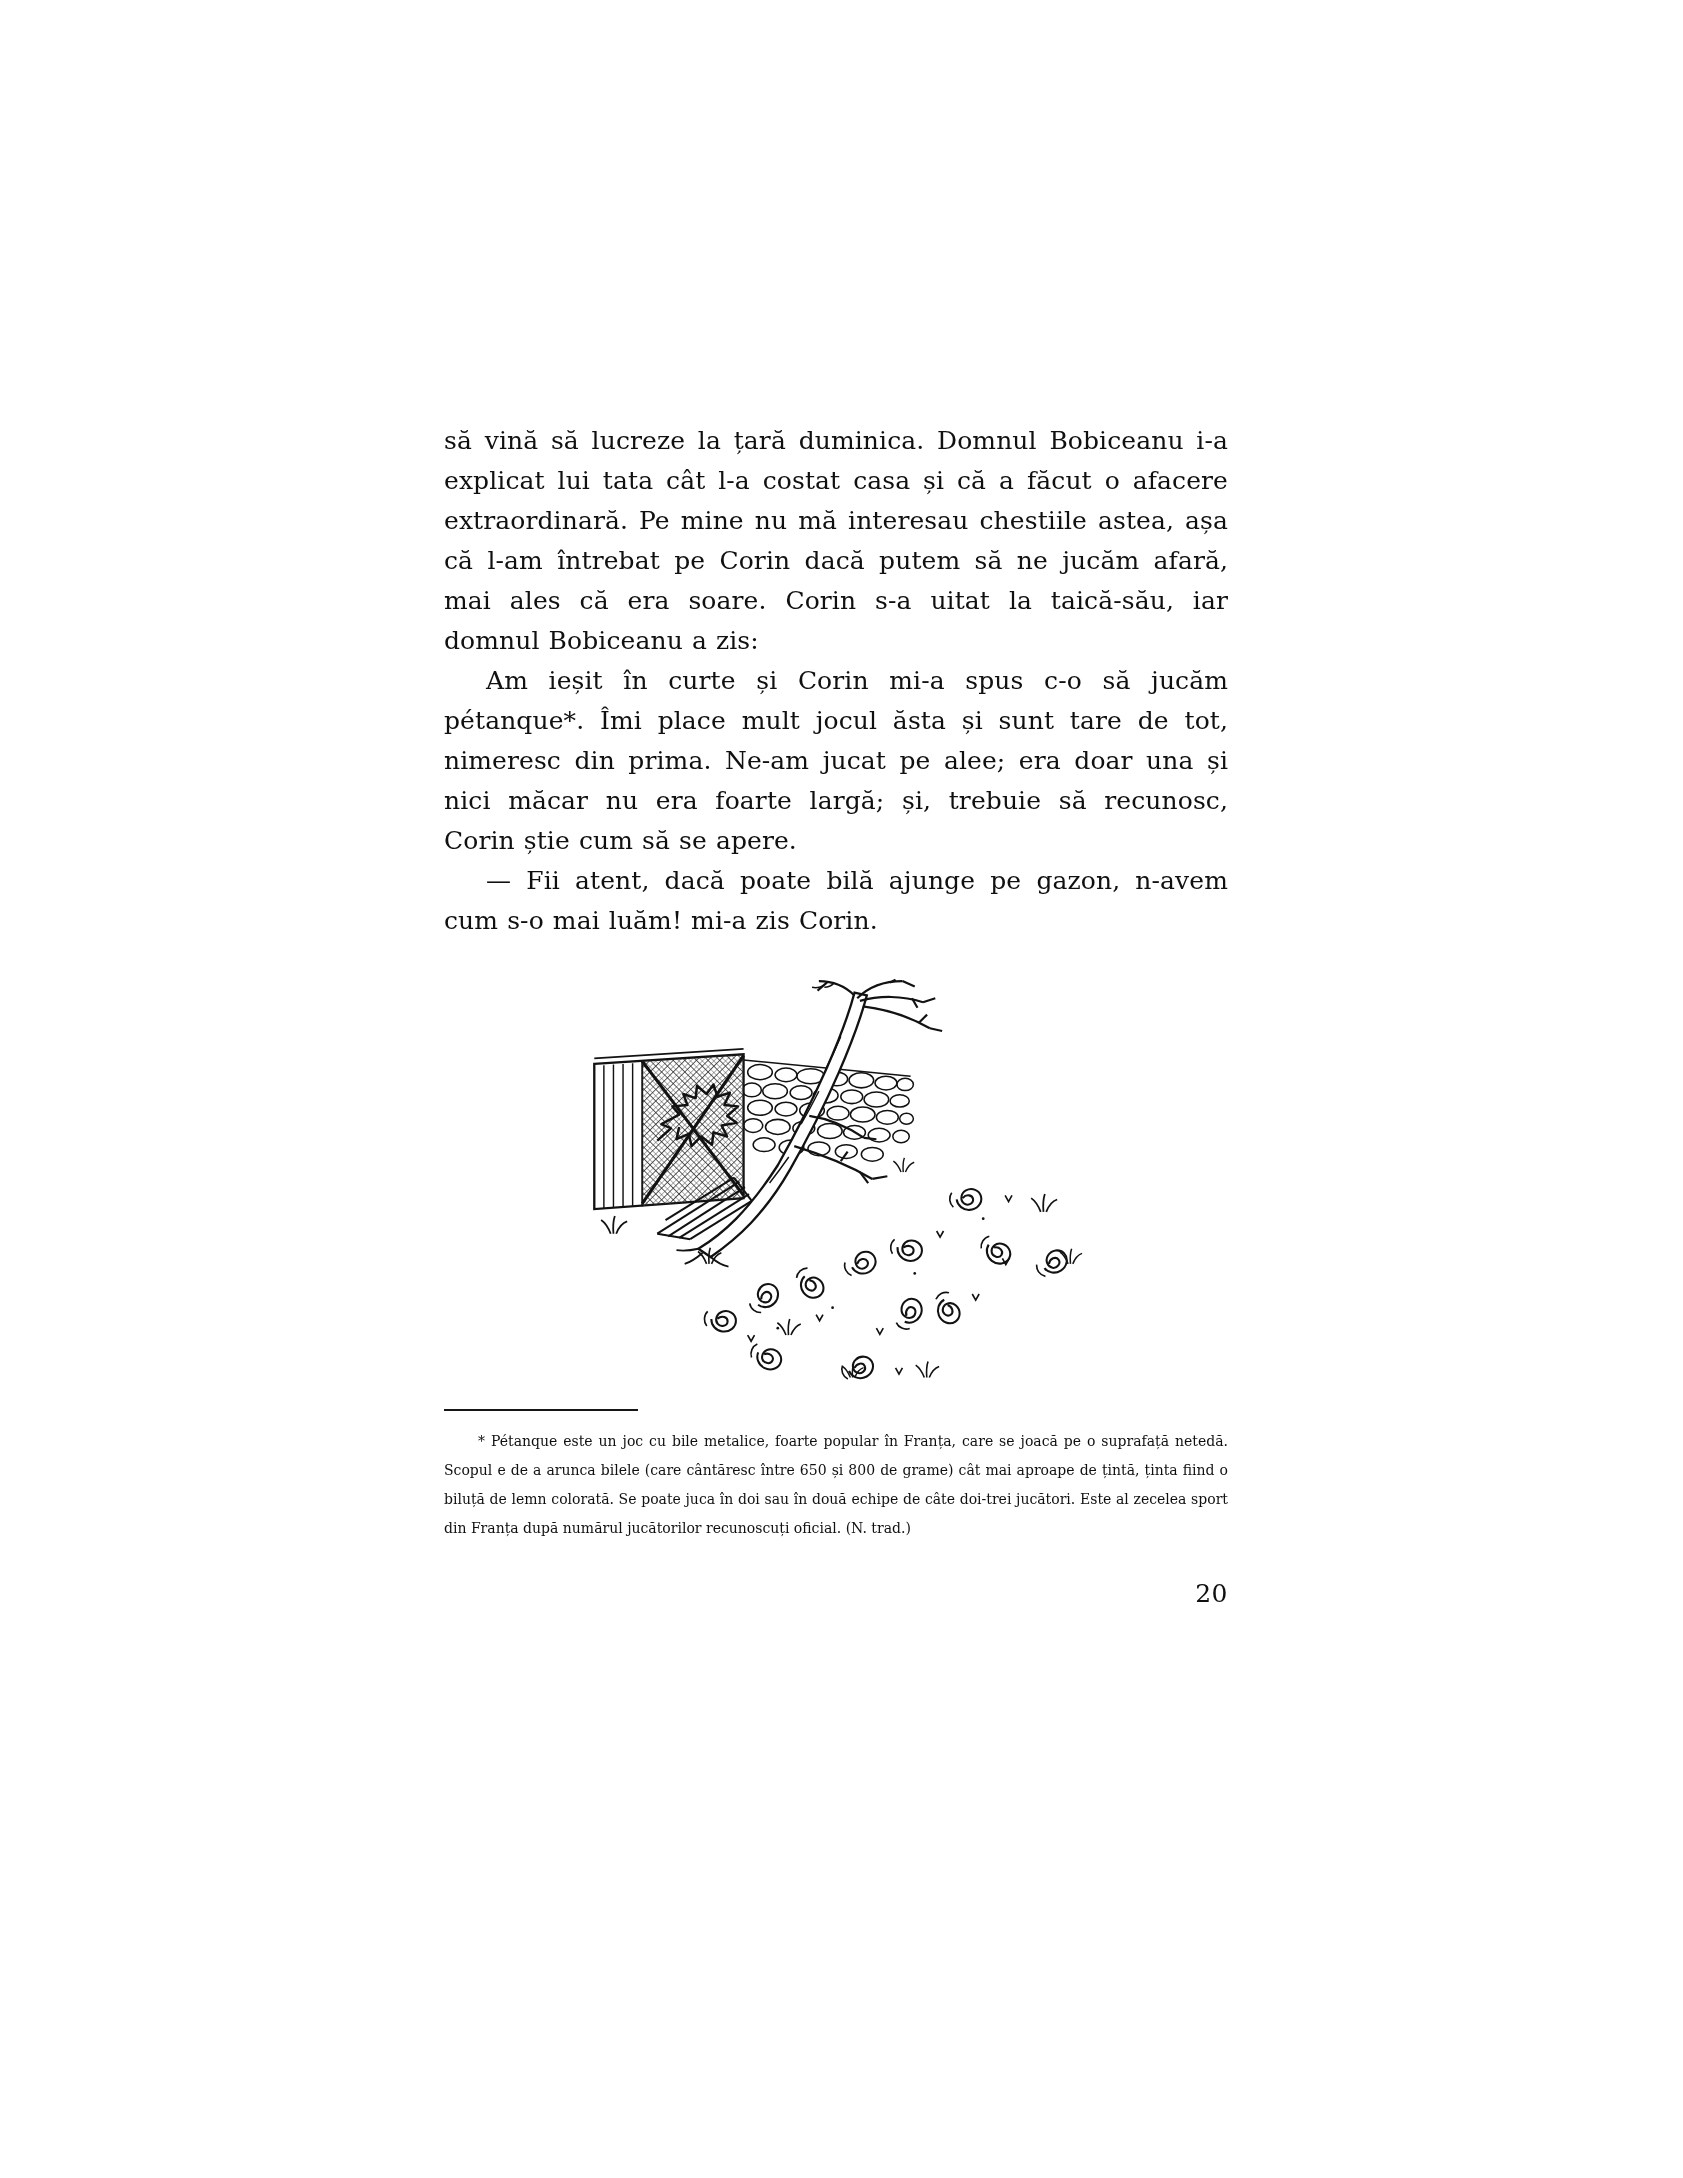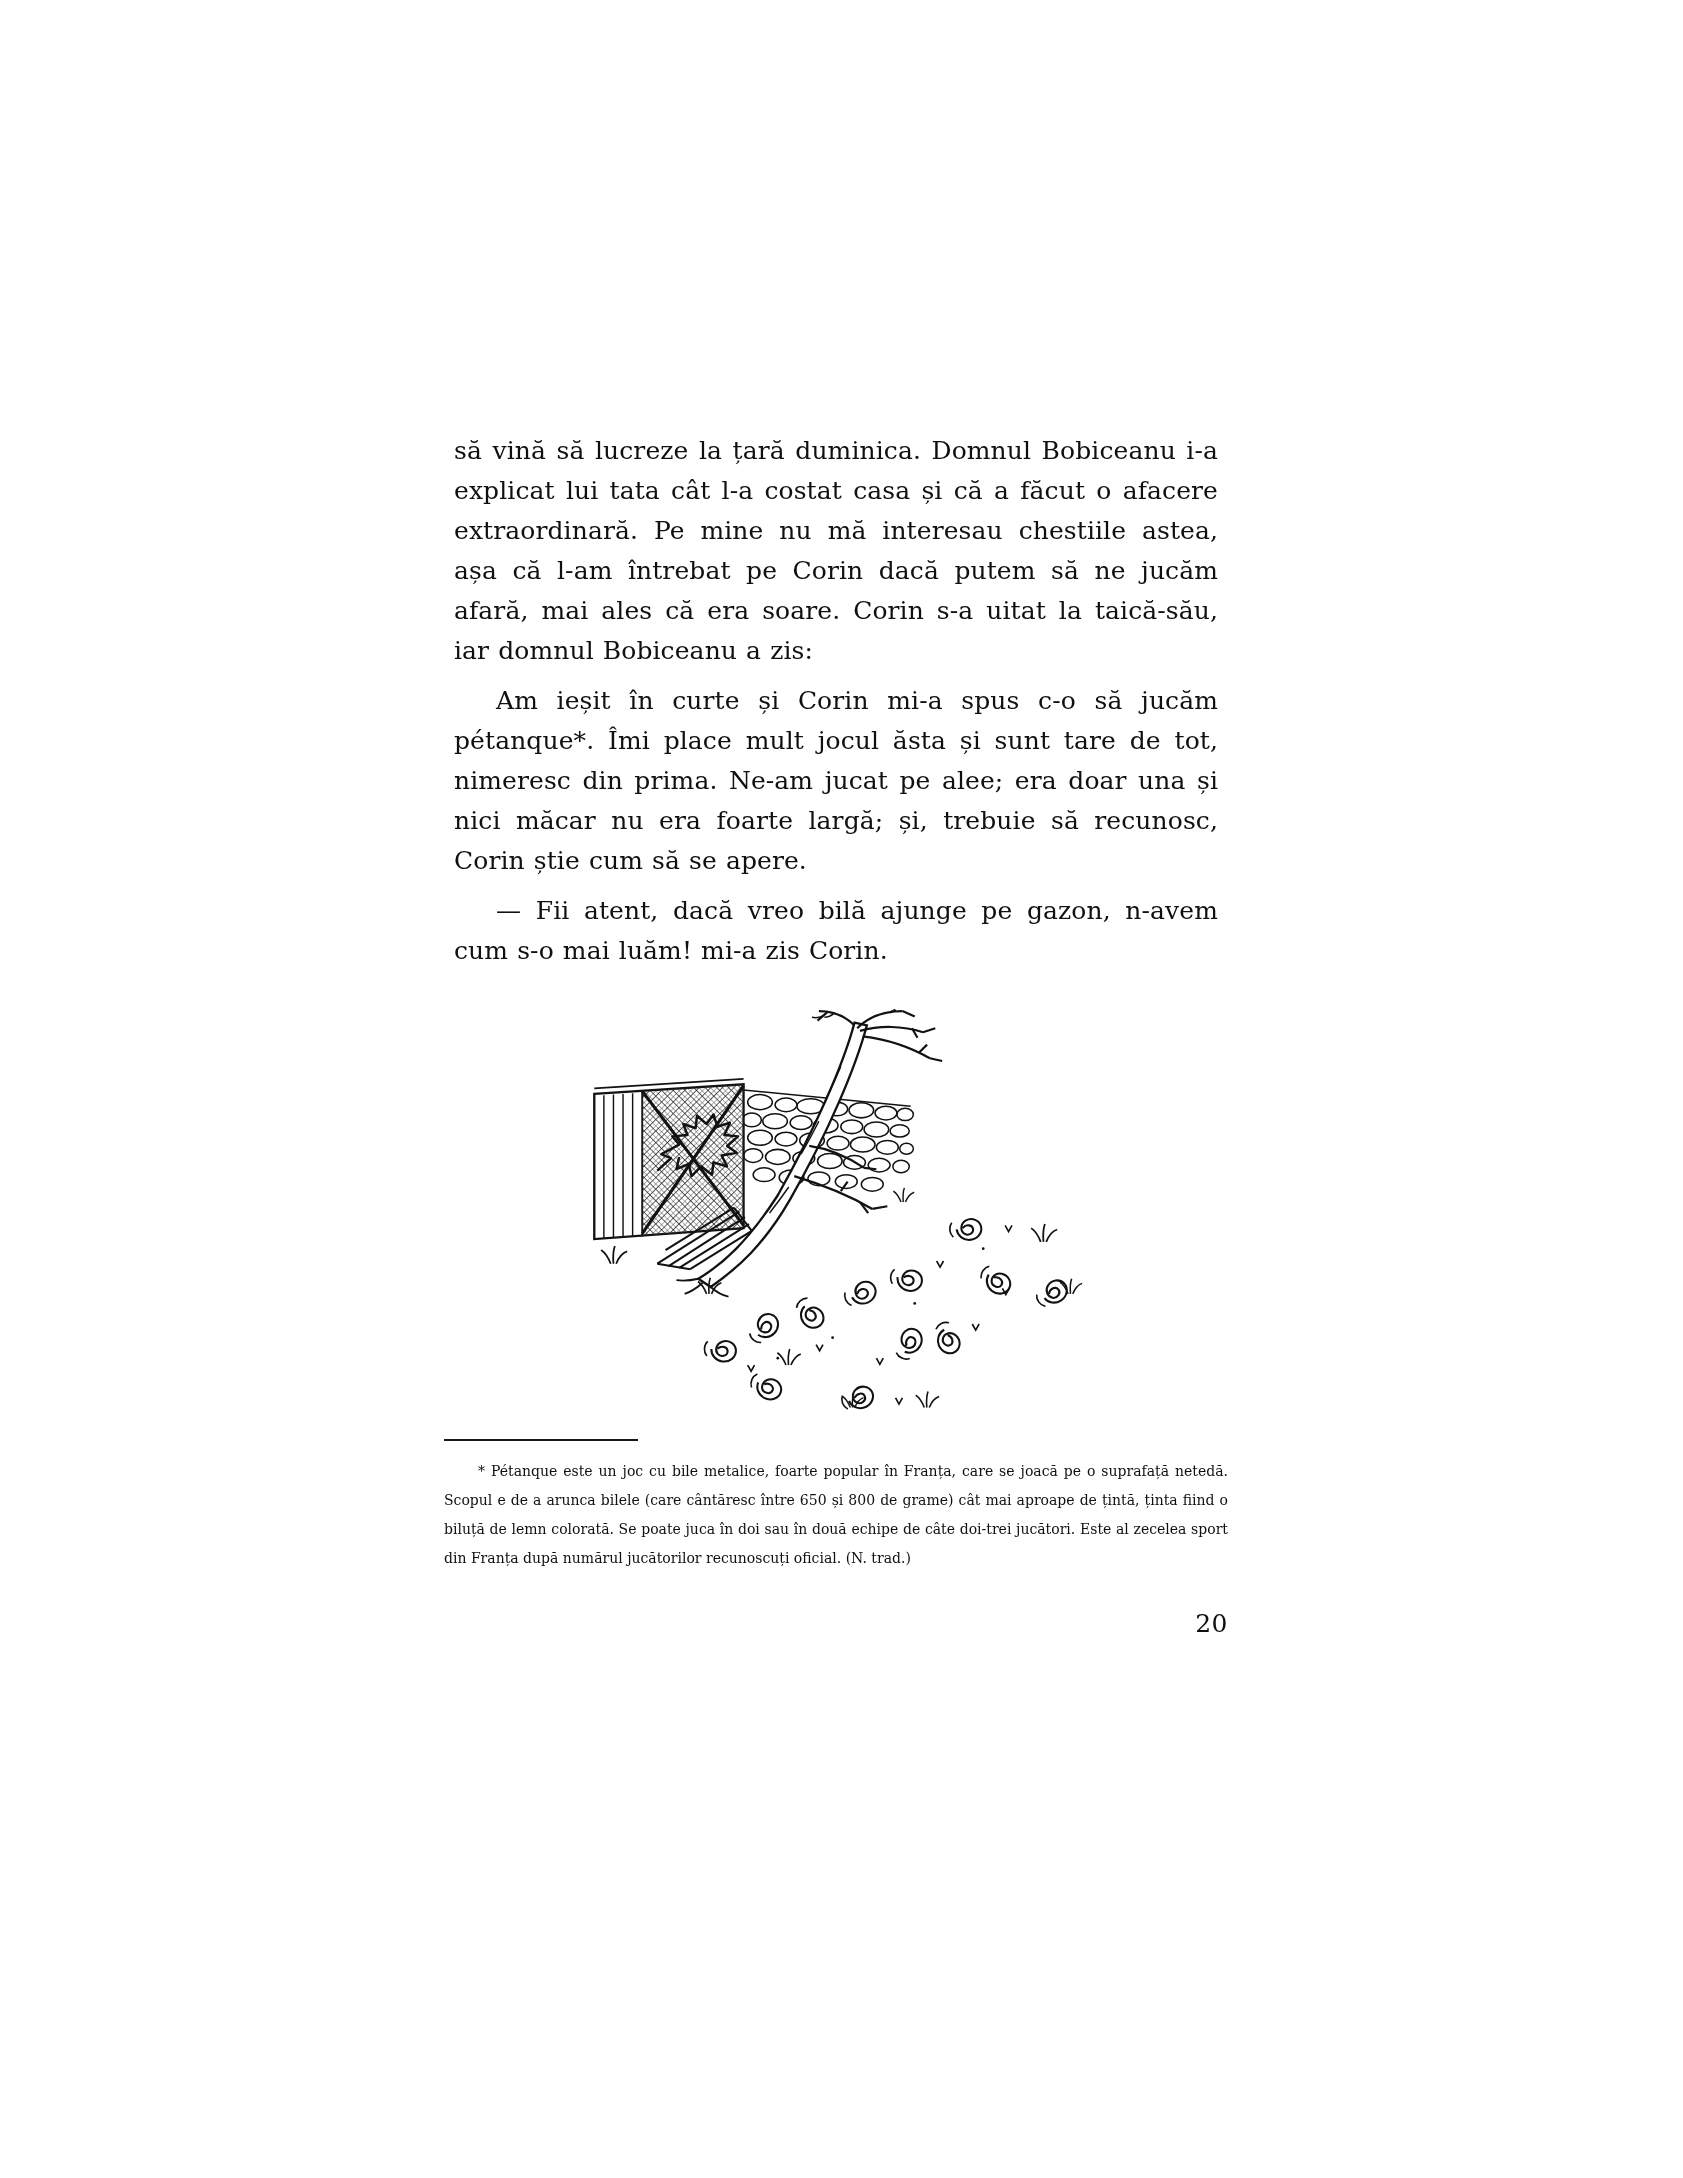--- a/index.html
+++ b/index.html
@@ -20,21 +20,21 @@
     inset: 0;
     background: #ffffff;
   }
   .text-column {
     position: absolute;
     left: 444px;
     top: 421px;
     width: 784px;
   }
   .body-par {
-    margin: 10px;
+    margin: 0;
     font-size: 25px;
     line-height: 40px;
     text-align: justify;
     text-indent: 42px;
     letter-spacing: 0.1px;
     word-spacing: 1px;
   }
   .body-par.no-indent {
     text-indent: 0;
   }
@@ -77,21 +77,21 @@
 <body>
 
 <div class="page">
   <div class="text-column">
 
     <p class="body-par no-indent" lang="ro">să vină să lucreze la țară duminica. Domnul Bobiceanu i-a explicat lui tata cât l-a costat casa și că a făcut o afacere extraordinară. Pe mine nu mă interesau chestiile astea, așa că l-am întrebat pe Corin dacă putem să ne jucăm afară, mai ales că era soare. Corin s-a uitat la taică-său, iar domnul Bobiceanu a zis:</p>
 
 
     <p class="body-par" lang="ro"><span>Am ieșit în curte și Corin mi-a spus c-o să jucăm </span><span class="italic">pétanque</span><span>*. Îmi place mult jocul ăsta și sunt tare de tot, nimeresc din prima. Ne-am jucat pe alee; era doar una și nici măcar nu era foarte largă; și, trebuie să recunosc, Corin știe cum să se apere.</span></p>
 
-    <p class="body-par" lang="ro">— Fii atent, dacă vreo bilă ajunge pe gazon, n-avem cum s-o mai luăm! mi-a zis Corin.</p>
+    <p class="body-par" lang="ro">— Fii atent, dacă poate bilă ajunge pe gazon, n-avem cum s-o mai luăm! mi-a zis Corin.</p>
 
     <div class="illustration">
       <svg viewBox="0 0 365 295" xmlns="http://www.w3.org/2000/svg">
         <defs>
           <pattern id="mesh" width="6" height="6" patternUnits="userSpaceOnUse" patternTransform="rotate(45)">
             <path d="M0,0 H6 M0,3 H6 M0,0 V6 M3,0 V6" stroke="#2a2a2a" stroke-width="0.55" fill="none"></path>
           </pattern>
           <g id="rose">
             <path d="M0,0 c2.6,-3.2 7.2,-2.4 7.6,0.8 c0.4,3.4 -4.2,5.2 -6.8,3 c-2.8,-2.4 -2.2,-7.4 1.6,-9.4 c4.4,-2.4 9.8,-0.2 11,4.4 c1.2,5 -3,9.6 -8.4,9.8 c-4.6,0.2 -8.8,-3 -9.4,-7.6" fill="none" stroke="#121212" stroke-width="1.5"></path>
             <path d="M-8,-4 c-2.4,3.2 -1.8,8 1.2,10.6" fill="none" stroke="#121212" stroke-width="1.2"></path>

